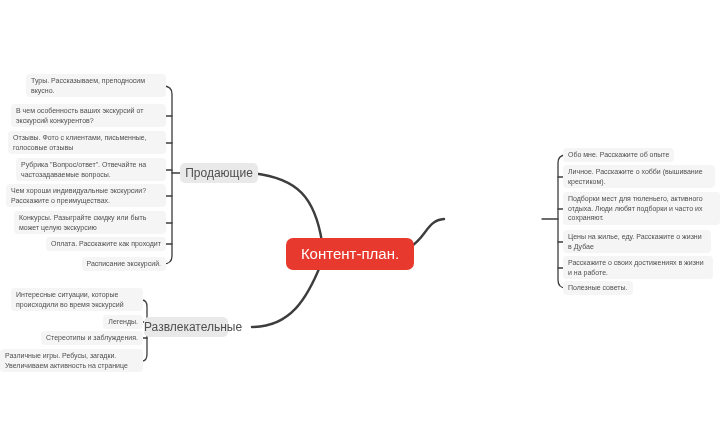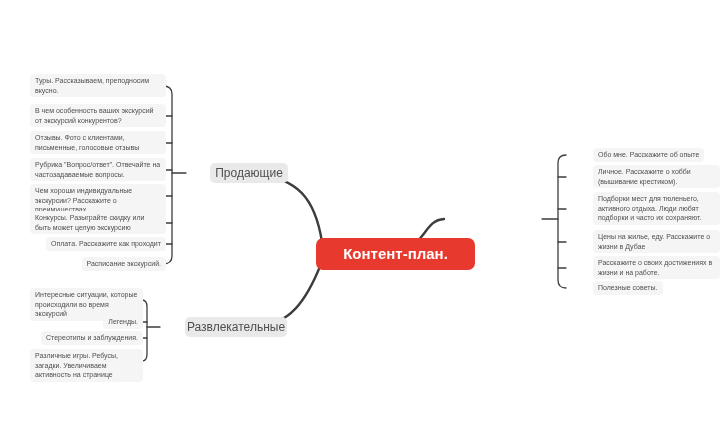--- a/index.html
+++ b/index.html
@@ -24,30 +24,29 @@
   .connectors path {
     fill: none;
     stroke: var(--line, #3d3d3d);
   }
   .main-curve { stroke-width: 2.4px; stroke-linecap: round; }
   .bracket    { stroke-width: 1.3px; stroke-linecap: round; }
   .node {
     position: absolute;
     z-index: 2;
     box-sizing: border-box;
-    margin-left: 30px;
   }
   .central-topic {
     left: 286px; top: 238px;
-    width: 159px; height: 32px;
+    width: 128px; height: 32px;
     background: var(--central-bg, #e8392e);
     color: var(--central-text, #ffffff);
     border-radius: 7px;
     font-size: 15px;
-    font-weight: bold;
+    font-weight: normal;
     line-height: 32px;
     text-align: center;
   }
   .branch-topic {
     height: 20px;
     background: var(--branch-bg, #e9e9e9);
     color: var(--text, #4f4f4f);
     border-radius: 5px;
     font-size: 12px;
     line-height: 20px;
@@ -99,21 +98,21 @@
       <path class="bracket" d="M142,300 Q147,300 147,307 L147,354 Q147,361 142,361"></path>
       <path class="bracket" d="M142,322 L147,322"></path>
       <path class="bracket" d="M142,338 L147,338"></path>
       <path class="bracket" d="M147,327 L160,327"></path>
     </g>
   </svg>
 
   <div class="node central-topic">Контент-план.</div>
 
   <div class="node branch-topic" style="left:180px; top:163px; width:78px">Продающие</div>
-  <div class="node branch-topic" style="left:155px; top:317px; width:102px">Развлекательные</div>
+  <div class="node branch-topic" style="left:144px; top:317px; width:84px">Развлекательные</div>
 
   <div class="node child-topic anchor-right" style="right:554px; top:74px;  max-width:140px">Туры. Рассказываем, преподносим вкусно.</div>
   <div class="node child-topic anchor-right" style="right:554px; top:104px; max-width:155px">В чем особенность ваших экскурсий от экскурсий конкурентов?</div>
   <div class="node child-topic anchor-right" style="right:554px; top:131px; max-width:158px">Отзывы. Фото с клиентами, письменные, голосовые отзывы</div>
   <div class="node child-topic anchor-right" style="right:554px; top:158px; max-width:150px">Рубрика "Вопрос/ответ". Отвечайте на частозадаваемые вопросы.</div>
   <div class="node child-topic anchor-right" style="right:554px; top:184px; max-width:160px">Чем хороши индивидуальные экскурсии? Расскажите о преимуществах.</div>
   <div class="node child-topic anchor-right" style="right:554px; top:211px; max-width:152px">Конкурсы. Разыграйте скидку или быть может целую экскурсию</div>
   <div class="node child-topic anchor-right" style="right:554px; top:237px; max-width:130px">Оплата. Расскажите как проходит</div>
   <div class="node child-topic anchor-right" style="right:554px; top:257px; max-width:92px">Расписание экскурсий.</div>
 

